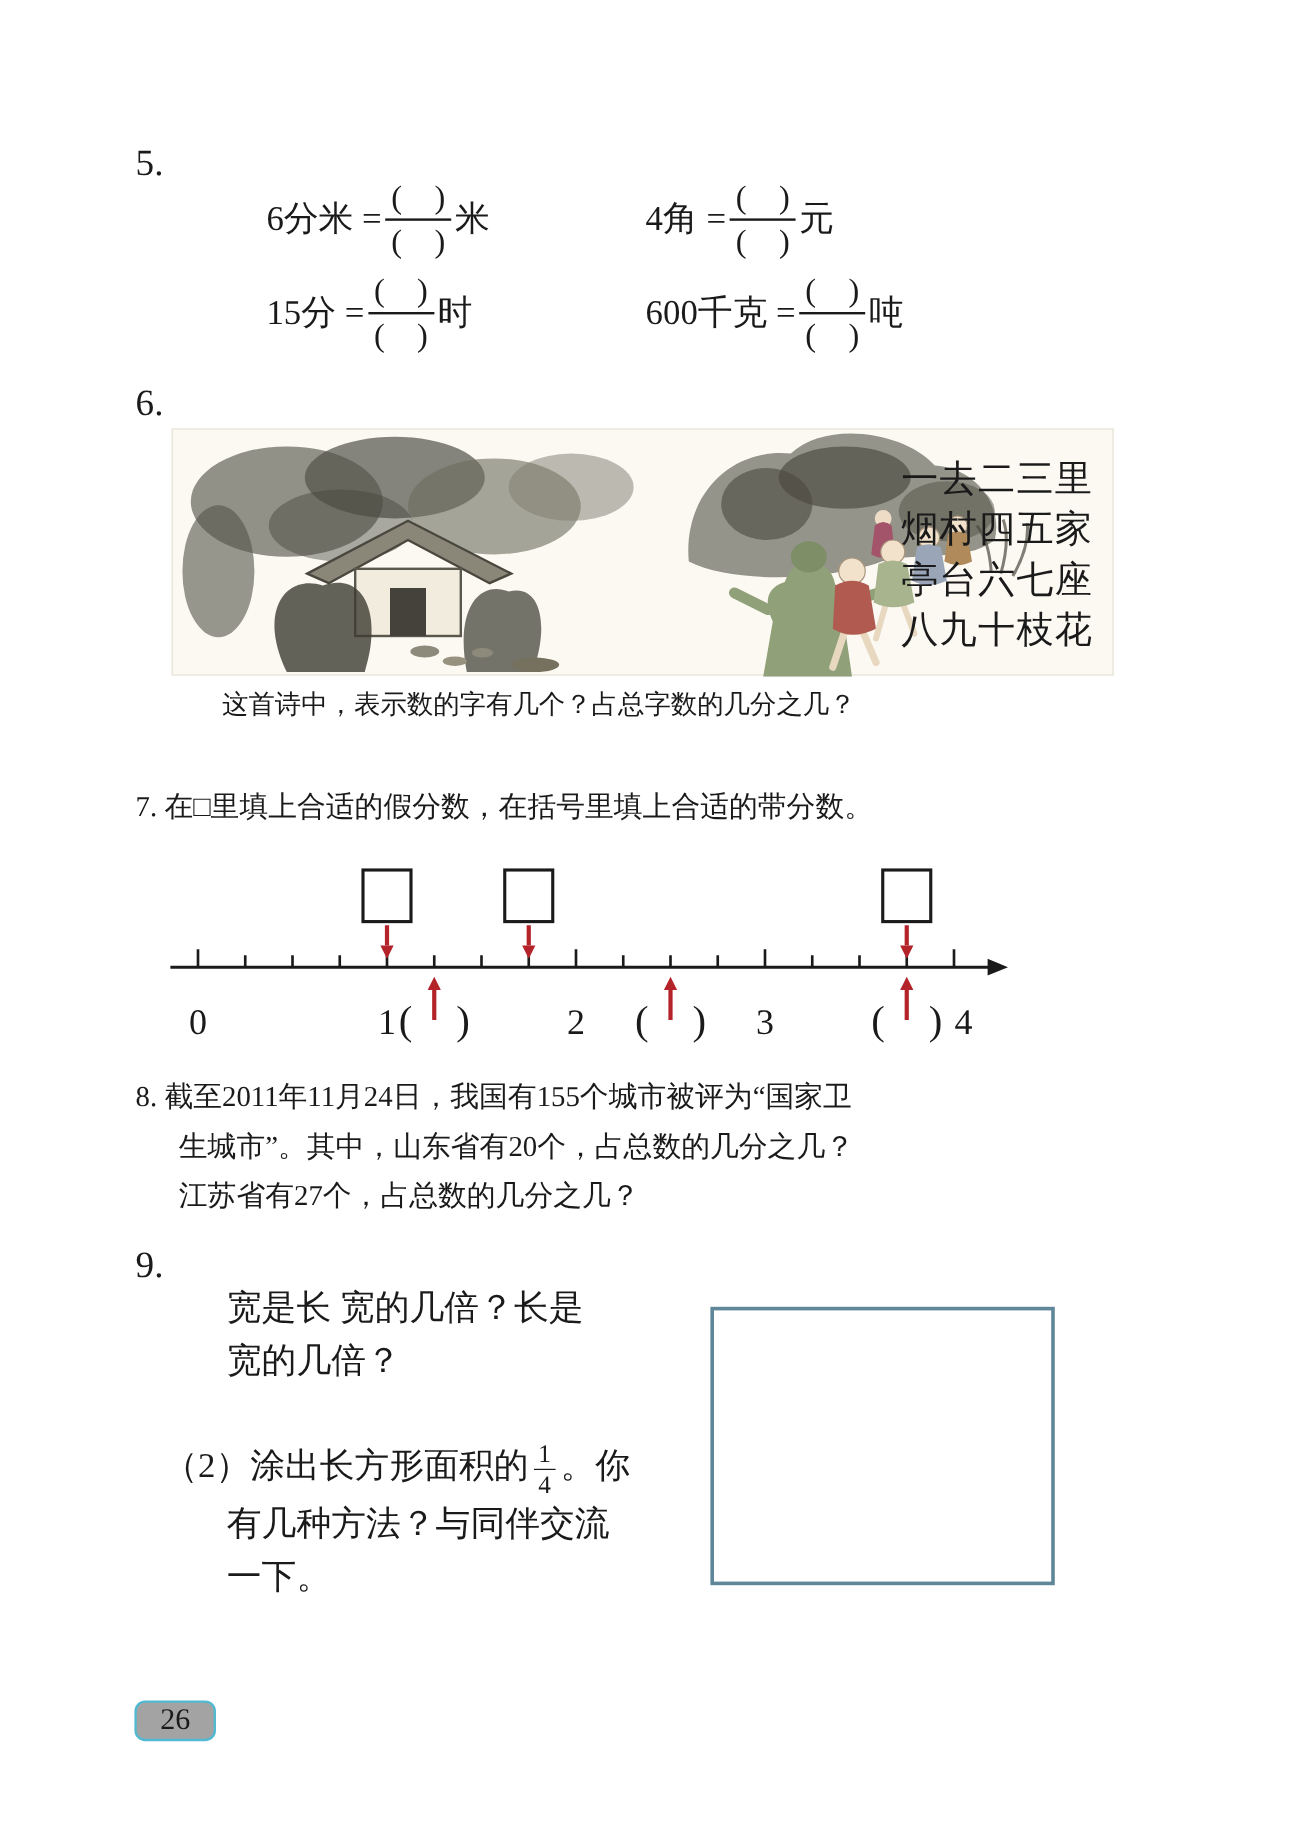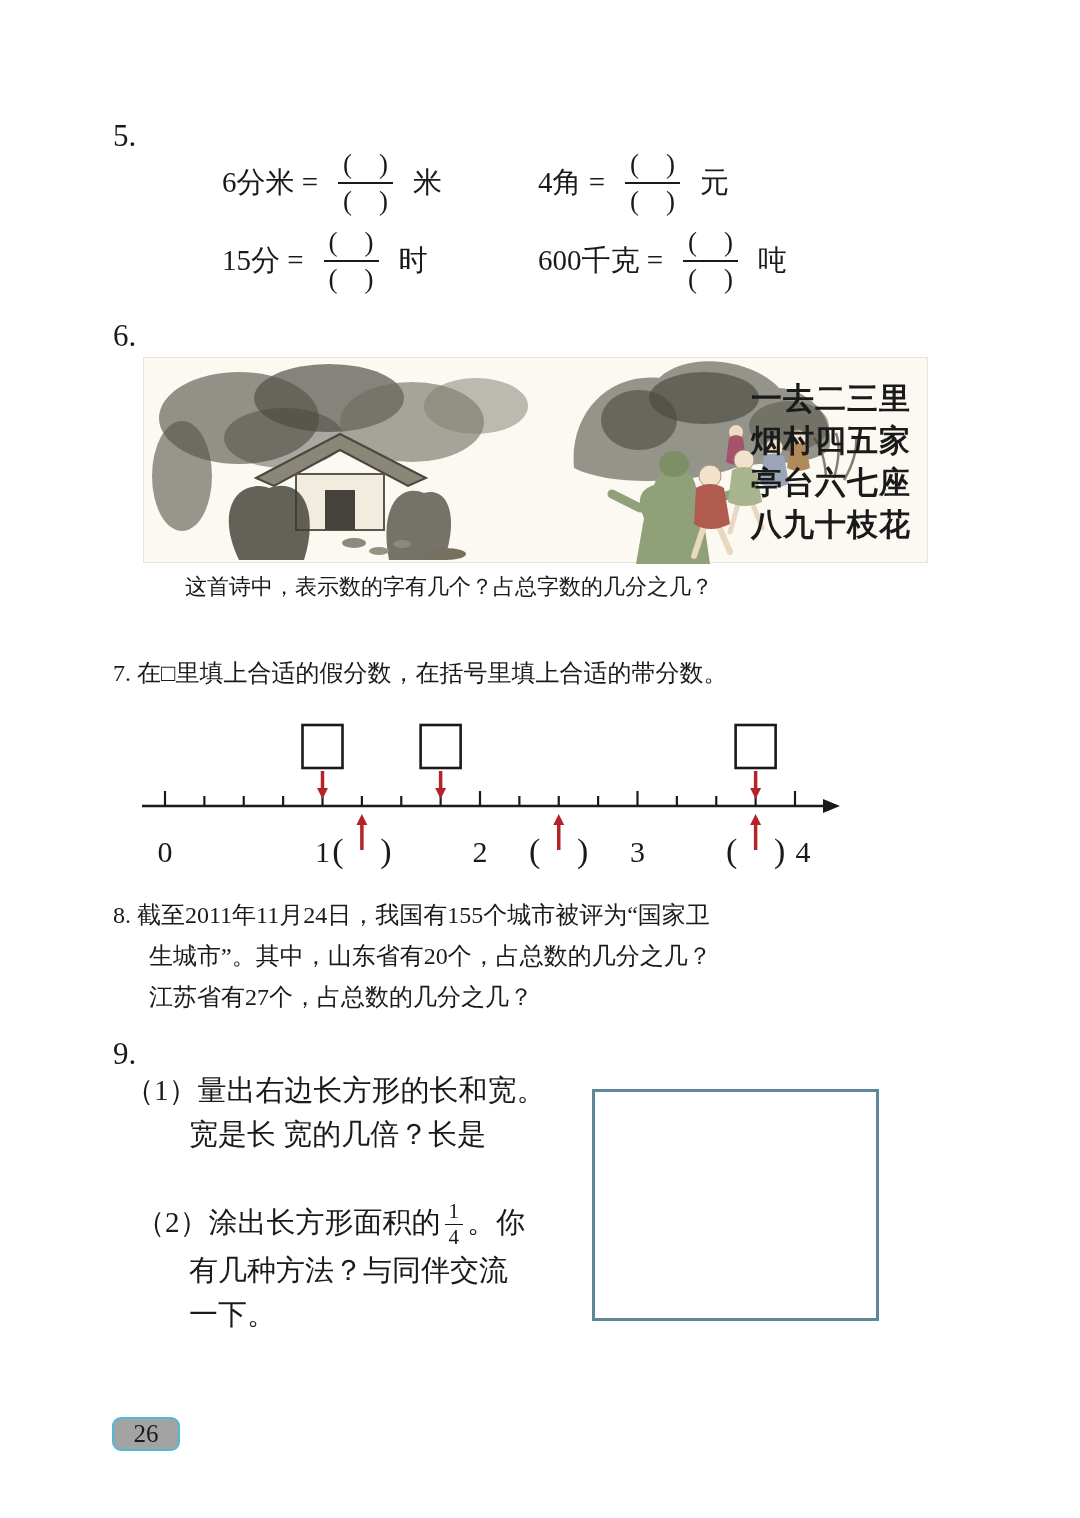--- a/index.html
+++ b/index.html
@@ -8,31 +8,31 @@
     width:1080px;height:1518px;
     background:#ffffff;
     font-family:"Liberation Serif","DejaVu Serif",serif;
     color:#1a1a1a;
     overflow:hidden;
   }
   .abs{position:absolute;}
   .num-label{font-size:31px;}
   .body-text{font-size:24px;line-height:41px;}
   
-  .equation{display:flex;align-items:center;gap:20px;font-size:29px;height:66px;}
+  .equation{display:flex;align-items:center;gap:3px;font-size:29px;height:66px;}
   .frac{display:inline-flex;flex-direction:column;align-items:center;font-size:27px;line-height:1.15;}
   .frac .fnum{display:block;border-bottom:2px solid #1a1a1a;padding:0 5px 2px 5px;}
   .frac .fden{display:block;padding:2px 5px 0 5px;}
   
   .illustration{
     left:143px;top:357px;width:785px;height:206px;
     background:#fbf9f2;border:1px solid #e6e3d8;box-sizing:border-box;
   }
   .poem{left:607px;top:20px;width:172px;text-align:left;}
-  .poem-line{font-size:31px;font-weight:700;line-height:42px;letter-spacing:1px;white-space:nowrap;}
+  .poem-line{font-size:31px;font-weight:400;line-height:42px;letter-spacing:1px;white-space:nowrap;}
   .caption{left:185px;top:572px;font-size:22px;}
   
   .p8{left:113px;top:895px;width:830px;}
   .p8 .cont{padding-left:36px;}
   .p9item{font-size:29px;line-height:44px;}
   .p9 .cont{padding-left:64px;}
   .inline-frac{display:inline-flex;flex-direction:column;align-items:center;font-size:21px;line-height:1.1;margin:0 4px;vertical-align:middle;}
   .inline-frac .fnum{border-bottom:1.5px solid #1a1a1a;padding:0 4px 1px 4px;}
   .inline-frac .fden{padding-top:1px;}
   .flexline{display:flex;align-items:flex-start;margin-left:11px;}
@@ -223,22 +223,22 @@
 
   <div class="abs p8 body-text">
     <div>8. 截至2011年11月24日，我国有155个城市被评为“国家卫</div>
     <div class="cont">生城市”。其中，山东省有20个，占总数的几分之几？</div>
     <div class="cont">江苏省有27个，占总数的几分之几？</div>
   </div>
 
   <div class="abs num-label" style="left:113px;top:1036px;">9.</div>
 
   <div class="abs p9 p9item" style="left:125px;top:1068px;width:460px;">
-    <div>（1）量出右边长方形的长和宽。</div>
     <div class="cont">宽是长 宽的几倍？长是</div>
+    <div class="cont">宽的几倍？</div>
   </div>
 
   <div class="abs p9 p9item" style="left:125px;top:1200px;width:470px;">
     <div class="flexline" style="height:48px;">
       <span>（2）涂出长方形面积的</span>
       <span class="inline-frac">
         <span class="fnum">1</span>
         <span class="fden">4</span>
       </span>
       <span>。你</span>

